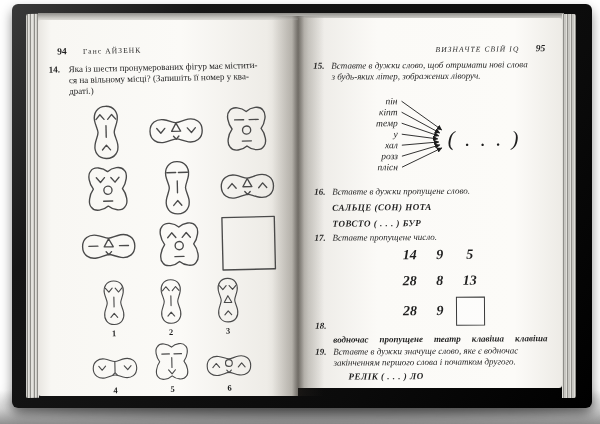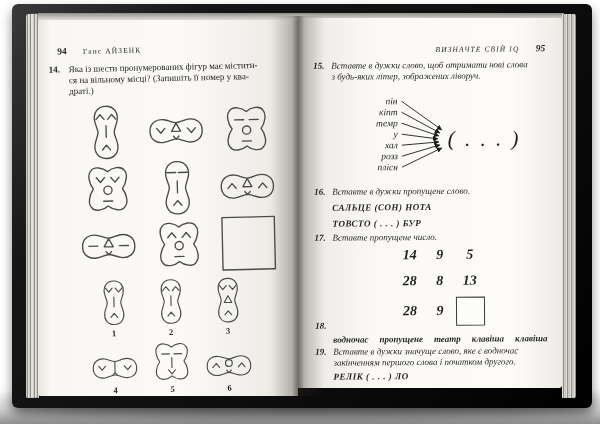--- a/index.html
+++ b/index.html
@@ -48,21 +48,21 @@
   .q16n{left:16px;top:168px;} .q16t{left:34px;top:168px;}
   .answer-word{font-weight:700;letter-spacing:.5px;}
   .q16a{left:34px;top:184px;} .q16b{left:34px;top:200px;}
   .q17n{left:16px;top:214px;} .q17t{left:34px;top:214px;}
   .numgrid{left:96px;top:224px;display:grid;grid-template-columns:repeat(3,30px);grid-template-rows:26px 26px 34px;place-items:center;font-weight:700;font-size:14px;}
   .answer-square{width:27px;height:27px;border:1.5px solid #3a3a3a;background:rgba(255,255,255,.4);}
   .q18n{left:16px;top:302px;} .q18t{left:34px;top:302px;}
   .q18w{left:34px;top:316px;font-weight:600;}
   .q18w span{margin-right:11px;}
   .q19n{left:16px;top:328px;} .q19t{left:34px;top:328px;width:224px;}
-  .q19a{left:34px;top:353px;}
+  .q19a{left:49px;top:353px;}
 </style>
 </head>
 <body>
 
 <div class="scene">
   <div class="floor"></div>
   <div class="book-shadow"></div>
   <div class="cover"></div>
   <div class="edge-left"></div>
   <div class="edge-top"></div>

